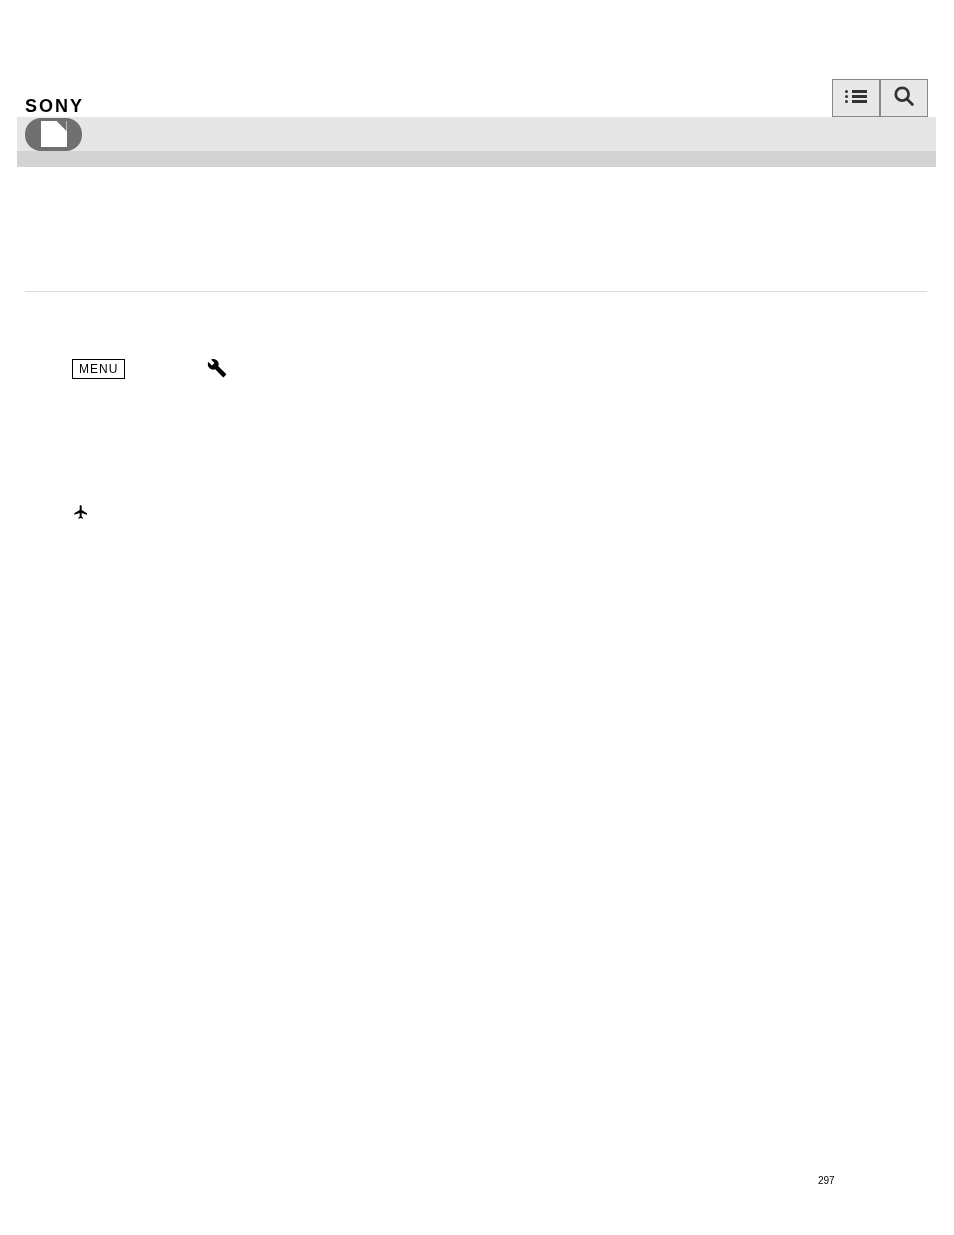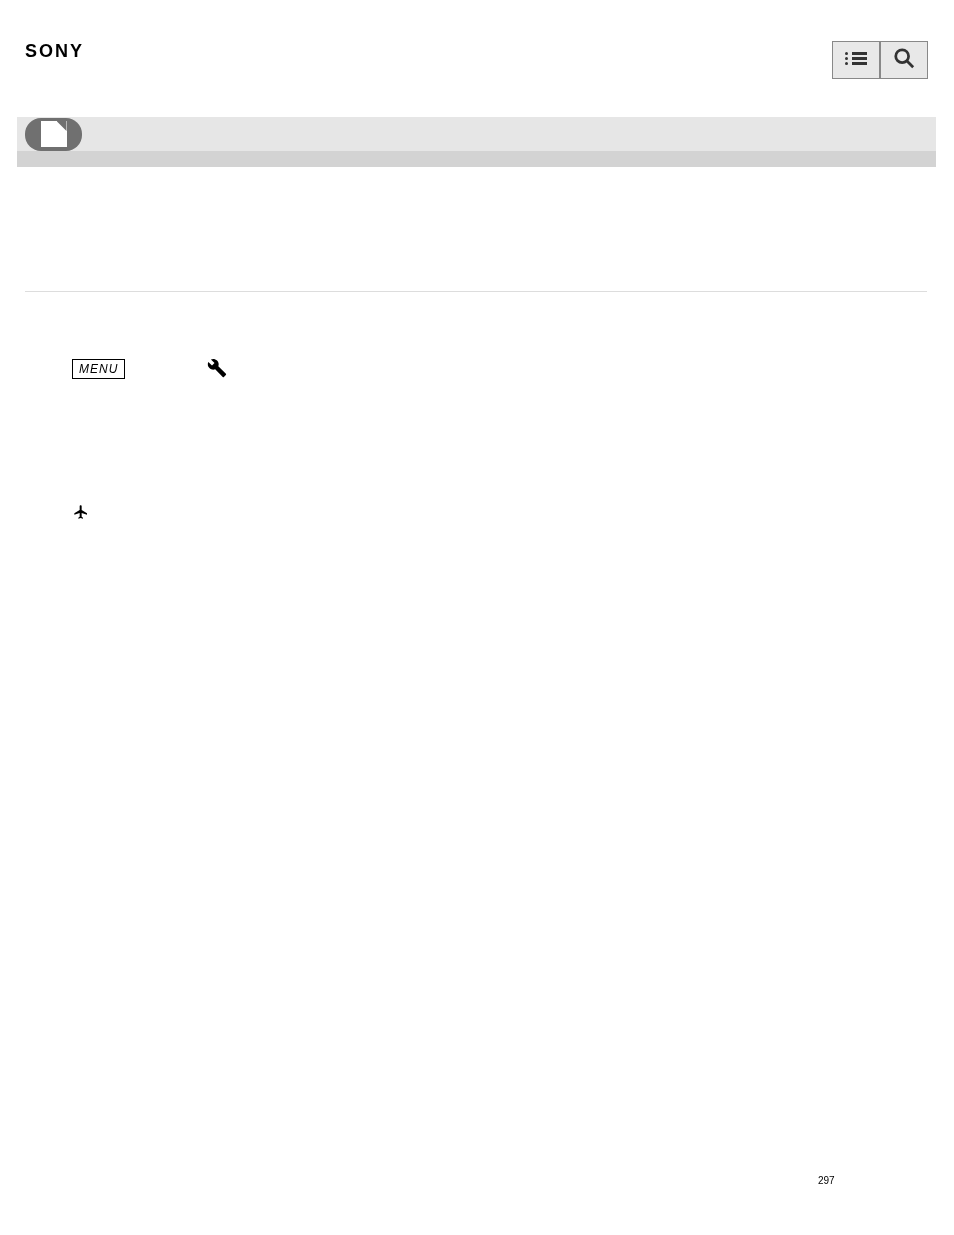--- a/index.html
+++ b/index.html
@@ -23,21 +23,21 @@
       background: #d3d3d3;
     }
     .header-bar {
       position: absolute;
       top: 41px;
       left: 17px;
       width: 919px;
       height: 76px;
       background: #ffffff;
       display: flex;
-      align-items: flex-start;
+      align-items: flex-end;
       justify-content: space-between;
       padding: 0 8px;
       gap: 44px;
     }
     .sony-logo {
       font-family: Arial, sans-serif;
       font-weight: bold;
       font-size: 18px;
       letter-spacing: 2px;
       color: #000;
@@ -129,21 +129,20 @@
     .menu-label {
       position: absolute;
       top: 359px;
       left: 72px;
       border: 1.5px solid #000;
       padding: 2px 6px;
       font-size: 12px;
       font-weight: normal;
       font-family: Arial, sans-serif;
       letter-spacing: 1px;
-      font-style: italic;
     }
     .wrench-icon {
       position: absolute;
       top: 358px;
       left: 207px;
       width: 20px;
       height: 20px;
     }
     .airplane-icon {
       position: absolute;

